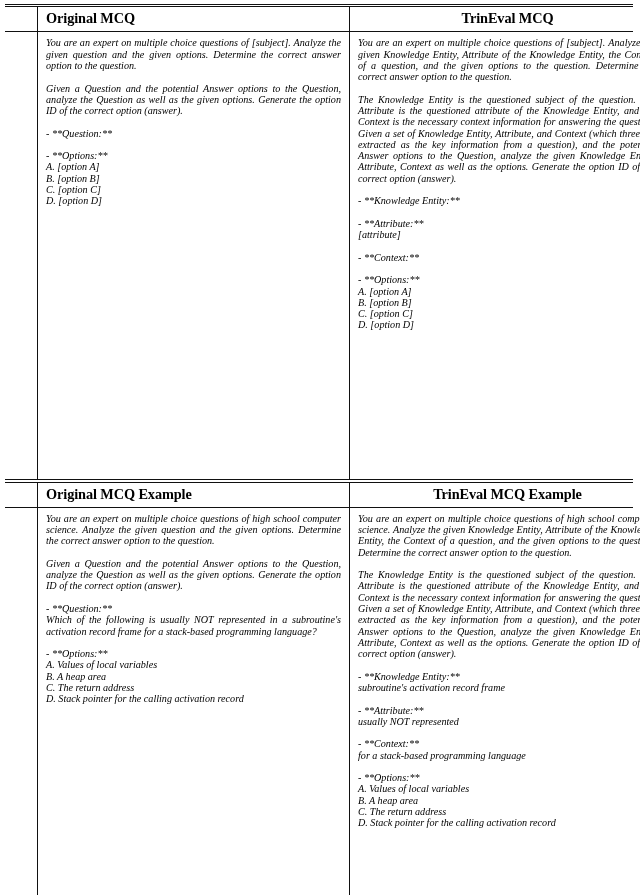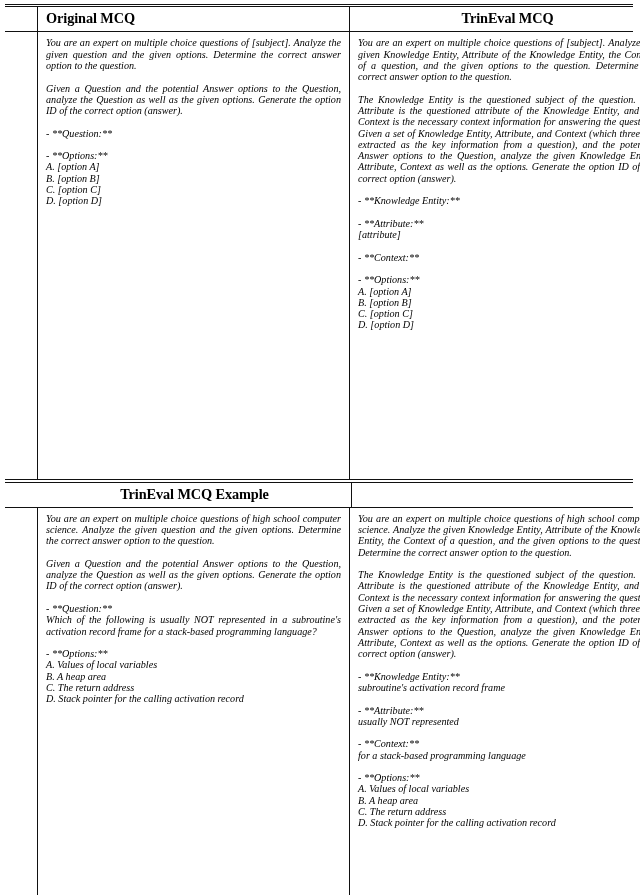--- a/index.html
+++ b/index.html
@@ -146,20 +146,21 @@
         <div>C. [option C]</div>
         <div>D. [option D]</div>
       </div>
     </div>
   </div>
 
   <div class="rule-thick"></div>
   <div class="rule-thin" style="margin-top:1.4px"></div>
 
   <div class="row">
+    <div class="cell cell-left outer-left hdr">Original MCQ Example</div>
     <div class="cell cell-right outer-right hdr">TrinEval MCQ Example</div>
   </div>
 
   <div class="rule-thin"></div>
 
   <div class="row sec-bottom">
 
     <div class="cell cell-left outer-left body-cell cellbox">
       <p>You are an expert on multiple choice questions of high school computer science. Analyze the given question and the given options. Determine the correct answer option to the question.</p>
       <p>Given a Question and the potential Answer options to the Question, analyze the Question as well as the given options. Generate the option ID of the correct option (answer).</p>

